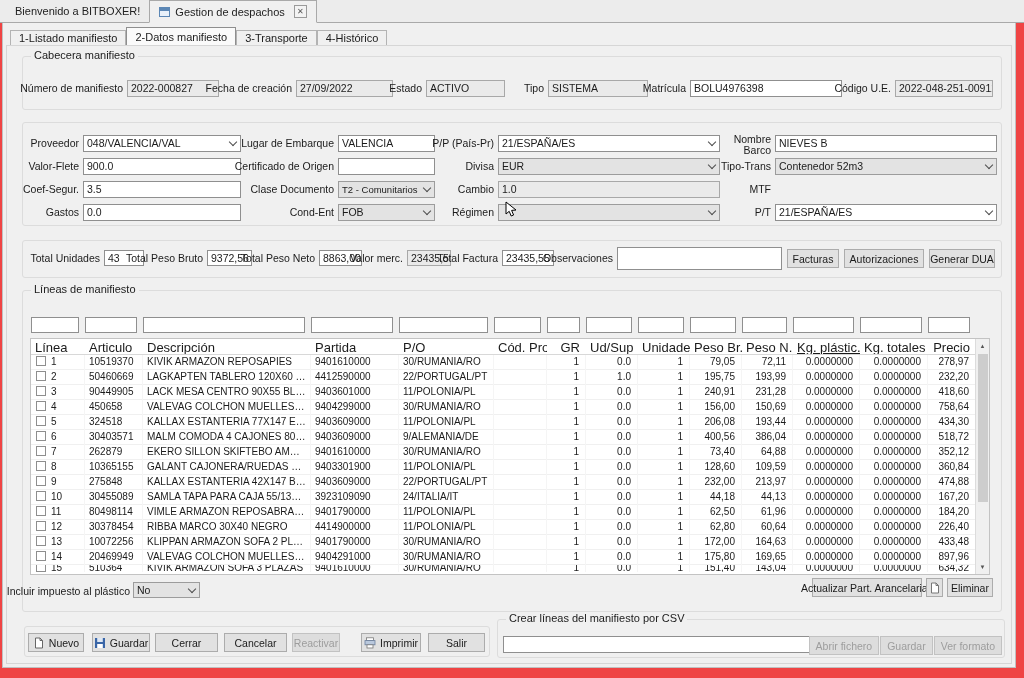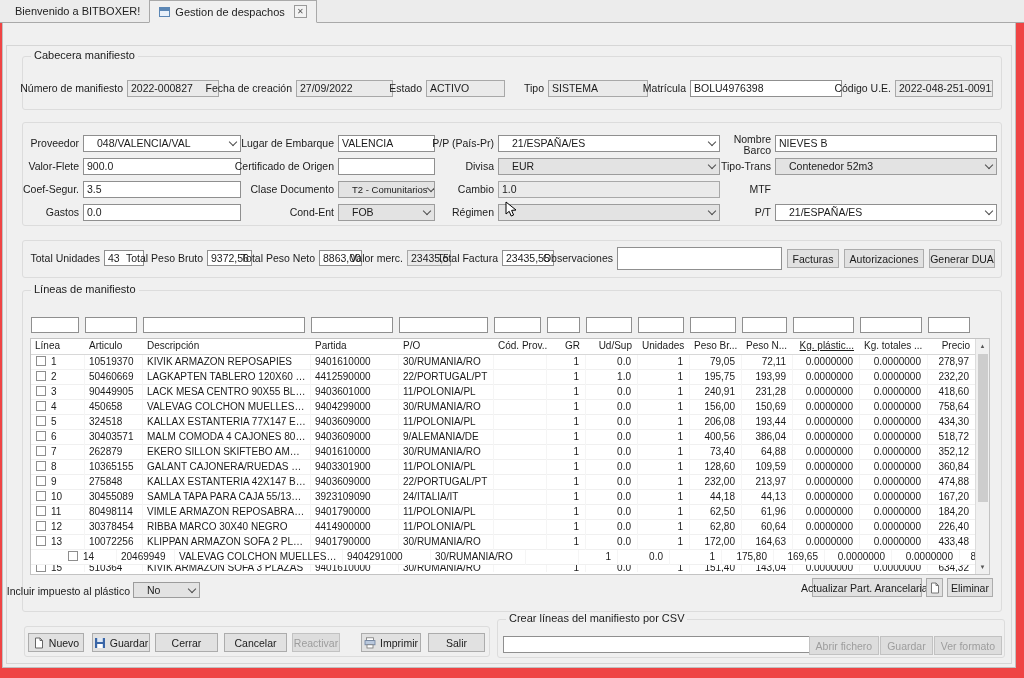--- a/index.html
+++ b/index.html
@@ -29,39 +29,39 @@
   
   .gbox { position:absolute; border:1px solid #dcdcdc; border-radius:3px; z-index:2; }
   .legend { position:absolute; top:-8px; left:8px; background:#f0f0f0; padding:0 3px; font-size:11px; white-space:nowrap; }
 
   
   .lbl { position:absolute; width:150px; text-align:right; font-size:10.5px; white-space:nowrap; z-index:3; }
   .lbl2 { position:absolute; width:48px; text-align:right; font-size:10.5px; line-height:11px; z-index:3; }
   .tbx { position:absolute; height:17px; background:#fff; border:1px solid #8f8f8f; font-size:10.5px;
          line-height:15px; padding:0 3px; white-space:nowrap; overflow:hidden; z-index:3; }
   .tbx.ro { background:#eaeaea; border-color:#a8a8a8; }
-  .combo { display:flex; align-items:center; justify-content:space-between; padding:0 4px 0 13px; }
+  .combo { display:flex; align-items:center; justify-content:space-between; padding:0 4px 0 3px; }
   .combo.gray { background:#e3e3e3; border-color:#9c9c9c; }
   .chev { width:6px; height:6px; border-left:1.4px solid #4d4d4d; border-bottom:1.4px solid #4d4d4d;
           transform:rotate(-45deg); margin-top:-3px; flex:none; }
 
   
   .btn { position:absolute; height:19px; background:#e1e1e1; border:1px solid #acacac; font-size:10.5px; color:#1b1b1b;
          display:flex; align-items:center; justify-content:center; gap:4px; padding:0 6px; white-space:nowrap; z-index:3; }
   .btn.dis { background:#dddddd; border-color:#c2c2c2; color:#9d9d9d; }
   .btnrow { position:absolute; display:flex; gap:1px; justify-content:flex-end; z-index:3; }
   .btnrow .btn { position:static; }
   .ic { width:12px; height:12px; flex:none; }
 
   
   .filterrow { position:absolute; left:31px; top:317px; display:flex; z-index:3; }
   .filterbox { height:16px; border:1px solid #8f8f8f; background:#fff; margin-right:6px; font-size:10px; padding:0 2px; }
   .grid { position:absolute; left:30px; top:338px; width:960px; height:237px; background:#fff; border:1px solid #c3c3c3; z-index:3; overflow:hidden; }
   .ghead { display:flex; height:16px; border-bottom:1px solid #d8d8d8; background:#fff; width:946px; }
-  .hc { font-size:10px; padding:1px 4px; white-space:nowrap; overflow:hidden; flex:none; }
+  .hc { font-size:13px; padding:1px 4px; white-space:nowrap; overflow:hidden; flex:none; }
   .hc.r { text-align:right; padding-right:6px; }
   .gbody { width:946px; }
   .grow { display:flex; height:15px; border-bottom:1px solid #f0f0f0; align-items:center; }
   .grow.partial { height:7px; overflow:hidden; border-bottom:none; }
   .gc { font-size:10px; padding:0 4px; white-space:nowrap; overflow:hidden; text-overflow:ellipsis;
         height:15px; line-height:14px; flex:none; border-right:1px solid #f5f5f5; }
   .gc.r { text-align:right; padding-right:6px; }
   .cb { width:10px; height:10px; border:1px solid #8e8e8e; background:#fff; display:inline-block;
         vertical-align:middle; margin:0 5px 2px 1px; }
   .vsb { position:absolute; right:0; top:0; width:14px; height:100%; background:#f0f0f0; border-left:1px solid #dcdcdc; z-index:4; }
@@ -83,20 +83,26 @@
     <div class="mtab active">
       <span class="formicon"></span>
       <span>Gestion de despachos</span>
       <span class="closebox">✕</span>
     </div>
   </div>
 
   <div class="panel"></div>
   <div class="tabpage"></div>
 
+  <div class="subtabs">
+    <div class="stab">1-Listado manifiesto</div>
+    <div class="stab active">2-Datos manifiesto</div>
+    <div class="stab">3-Transporte</div>
+    <div class="stab">4-Histórico</div>
+  </div>
 
   <div class="gbox" style="left:22px;top:56px;width:980px;height:54px">
     <span class="legend">Cabecera manifiesto</span>
   </div>
   <div class="lbl" style="left:-27px;top:82px">Número de manifiesto</div>
   <div class="tbx ro" style="left:127px;top:80px;width:92px"><span>2022-000827</span></div>
   <div class="lbl" style="left:142px;top:82px">Fecha de creación</div>
   <div class="tbx ro" style="left:296px;top:80px;width:97px"><span>27/09/2022</span></div>
   <div class="lbl" style="left:272px;top:82px">Estado</div>
   <div class="tbx ro" style="left:426px;top:80px;width:79px"><span>ACTIVO</span></div>
@@ -430,21 +436,21 @@
           <div class="gc r" style="width: 39px;">1</div>
           <div class="gc r" style="width: 52px;">0.0</div>
           <div class="gc r" style="width: 52px;">1</div>
           <div class="gc r" style="width: 52px;">172,00</div>
           <div class="gc r" style="width: 51px;">164,63</div>
           <div class="gc r" style="width: 67px;">0.0000000</div>
           <div class="gc r" style="width: 68px;">0.0000000</div>
           <div class="gc r" style="width: 48px;">433,48</div>
         </div>
         <div class="grow">
-          <div class="gc" style="width: 54px; margin-left: 32px;"><span class="cb"></span><span>14</span></div>
+          <div class="gc" style="width: 54px;"><span class="cb"></span><span>14</span></div>
           <div class="gc" style="width: 58px;">20469949</div>
           <div class="gc" style="width: 168px;">VALEVAG COLCHON MUELLES EMBOLS...</div>
           <div class="gc" style="width: 88px;">9404291000</div>
           <div class="gc" style="width: 95px;">30/RUMANIA/RO</div>
           <div class="gc" style="width: 53px;"></div>
           <div class="gc r" style="width: 39px;">1</div>
           <div class="gc r" style="width: 52px;">0.0</div>
           <div class="gc r" style="width: 52px;">1</div>
           <div class="gc r" style="width: 52px;">175,80</div>
           <div class="gc r" style="width: 51px;">169,65</div>

